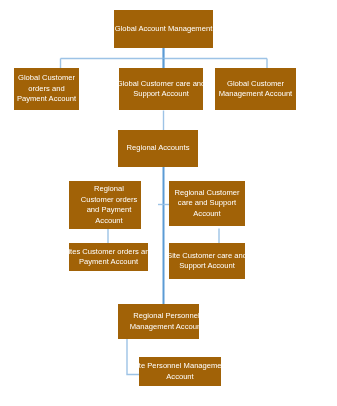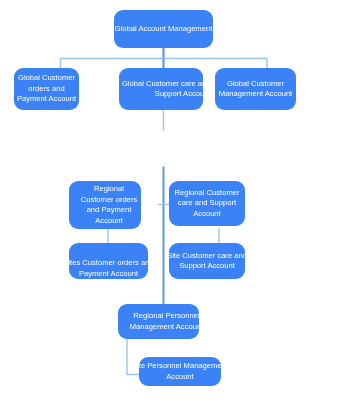--- a/index.html
+++ b/index.html
@@ -17,31 +17,30 @@
   }
   #connectors {
     position: absolute;
     left: 0;
     top: 0;
     width: 337px;
     height: 406px;
   }
   .node {
     position: absolute;
-    background: #3b82f6;
+    background: #a16207;
     color: #ffffff;
     font-size: 7.6px;
     line-height: 10.5px;
     text-align: center;
     display: flex;
     align-items: center;
     justify-content: center;
     box-sizing: border-box;
     z-index: 2;
-    border-radius: 9px;
   }
   .node .label {
     display: block;
     width: 118%;
     margin: 0 -9%;
     white-space: normal;
   }
   .node.fit .label {
     width: 100%;
     margin: 0;
@@ -79,36 +78,39 @@
     </g>
   </svg>
 
   <div class="node fit" style="left:114px; top:10px; width:99px; height:38px;">
     <span class="label">Global Account Management</span>
   </div>
 
   <div class="node fit" style="left:14px; top:68px; width:65px; height:42px;">
     <span class="label">Global Customer orders and Payment Account</span>
   </div>
-  <div class="node" style="left:119px; top:68px; width:84px; height:42px;text-align:right;">
+  <div class="node" style="left:119px; top:68px; width:84px; height:42px;">
     <span class="label">Global Customer care and Support Account</span>
   </div>
   <div class="node" style="left:215px; top:68px; width:81px; height:42px;">
     <span class="label">Global Customer Management Account</span>
   </div>
 
+  <div class="node fit" style="left:118px; top:130px; width:80px; height:37px;">
+    <span class="label">Regional Accounts</span>
+  </div>
 
   <div class="node fit" style="left:69px; top:181px; width:72px; height:48px;padding-left:8px;">
     <span class="label">Regional Customer orders and Payment Account</span>
   </div>
   <div class="node fit" style="left:169px; top:181px; width:76px; height:45px;">
     <span class="label">Regional Customer care and Support Account</span>
   </div>
 
-  <div class="node" style="left:69px; top:243px; width:79px; height:36px;align-items:flex-end;">
+  <div class="node" style="left:69px; top:243px; width:79px; height:28px;">
     <span class="label">Sites Customer orders and Payment Account</span>
   </div>
   <div class="node" style="left:169px; top:243px; width:76px; height:36px;">
     <span class="label">Site Customer care and Support Account</span>
   </div>
 
   <div class="node" style="left:118px; top:304px; width:81px; height:35px;padding-left:16px;">
     <span class="label">Regional Personnel Management Account</span>
   </div>
 

